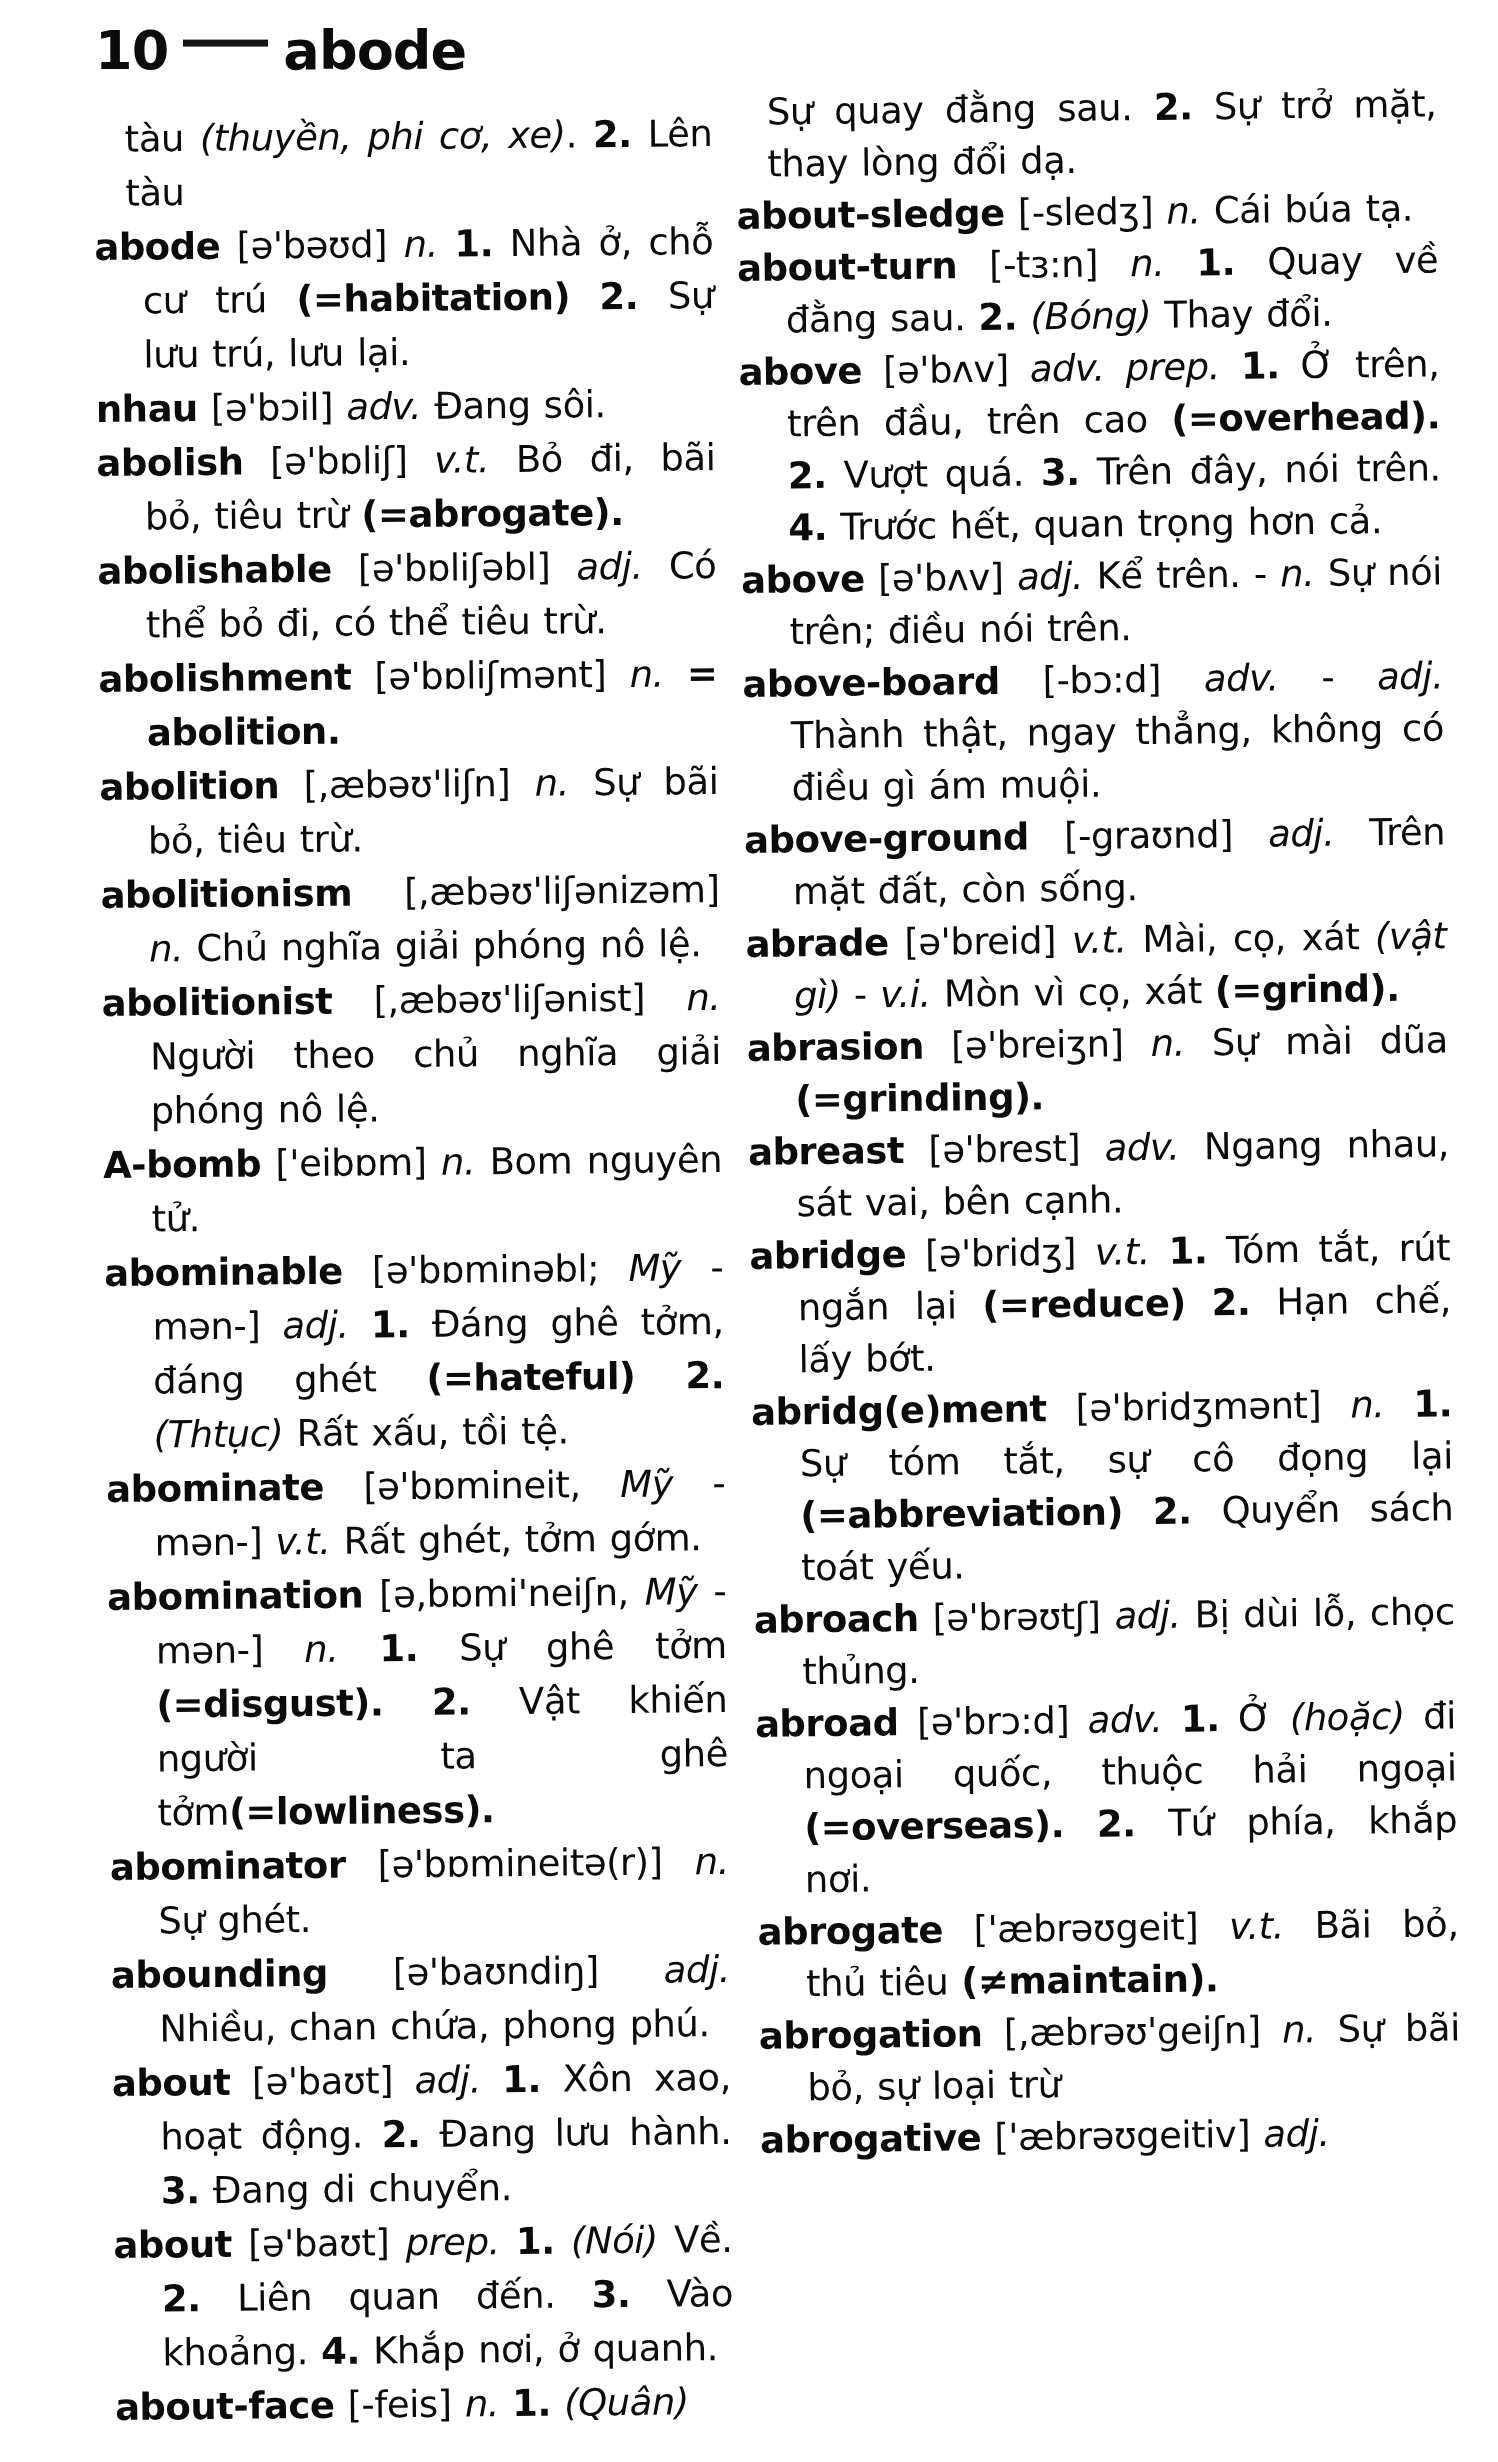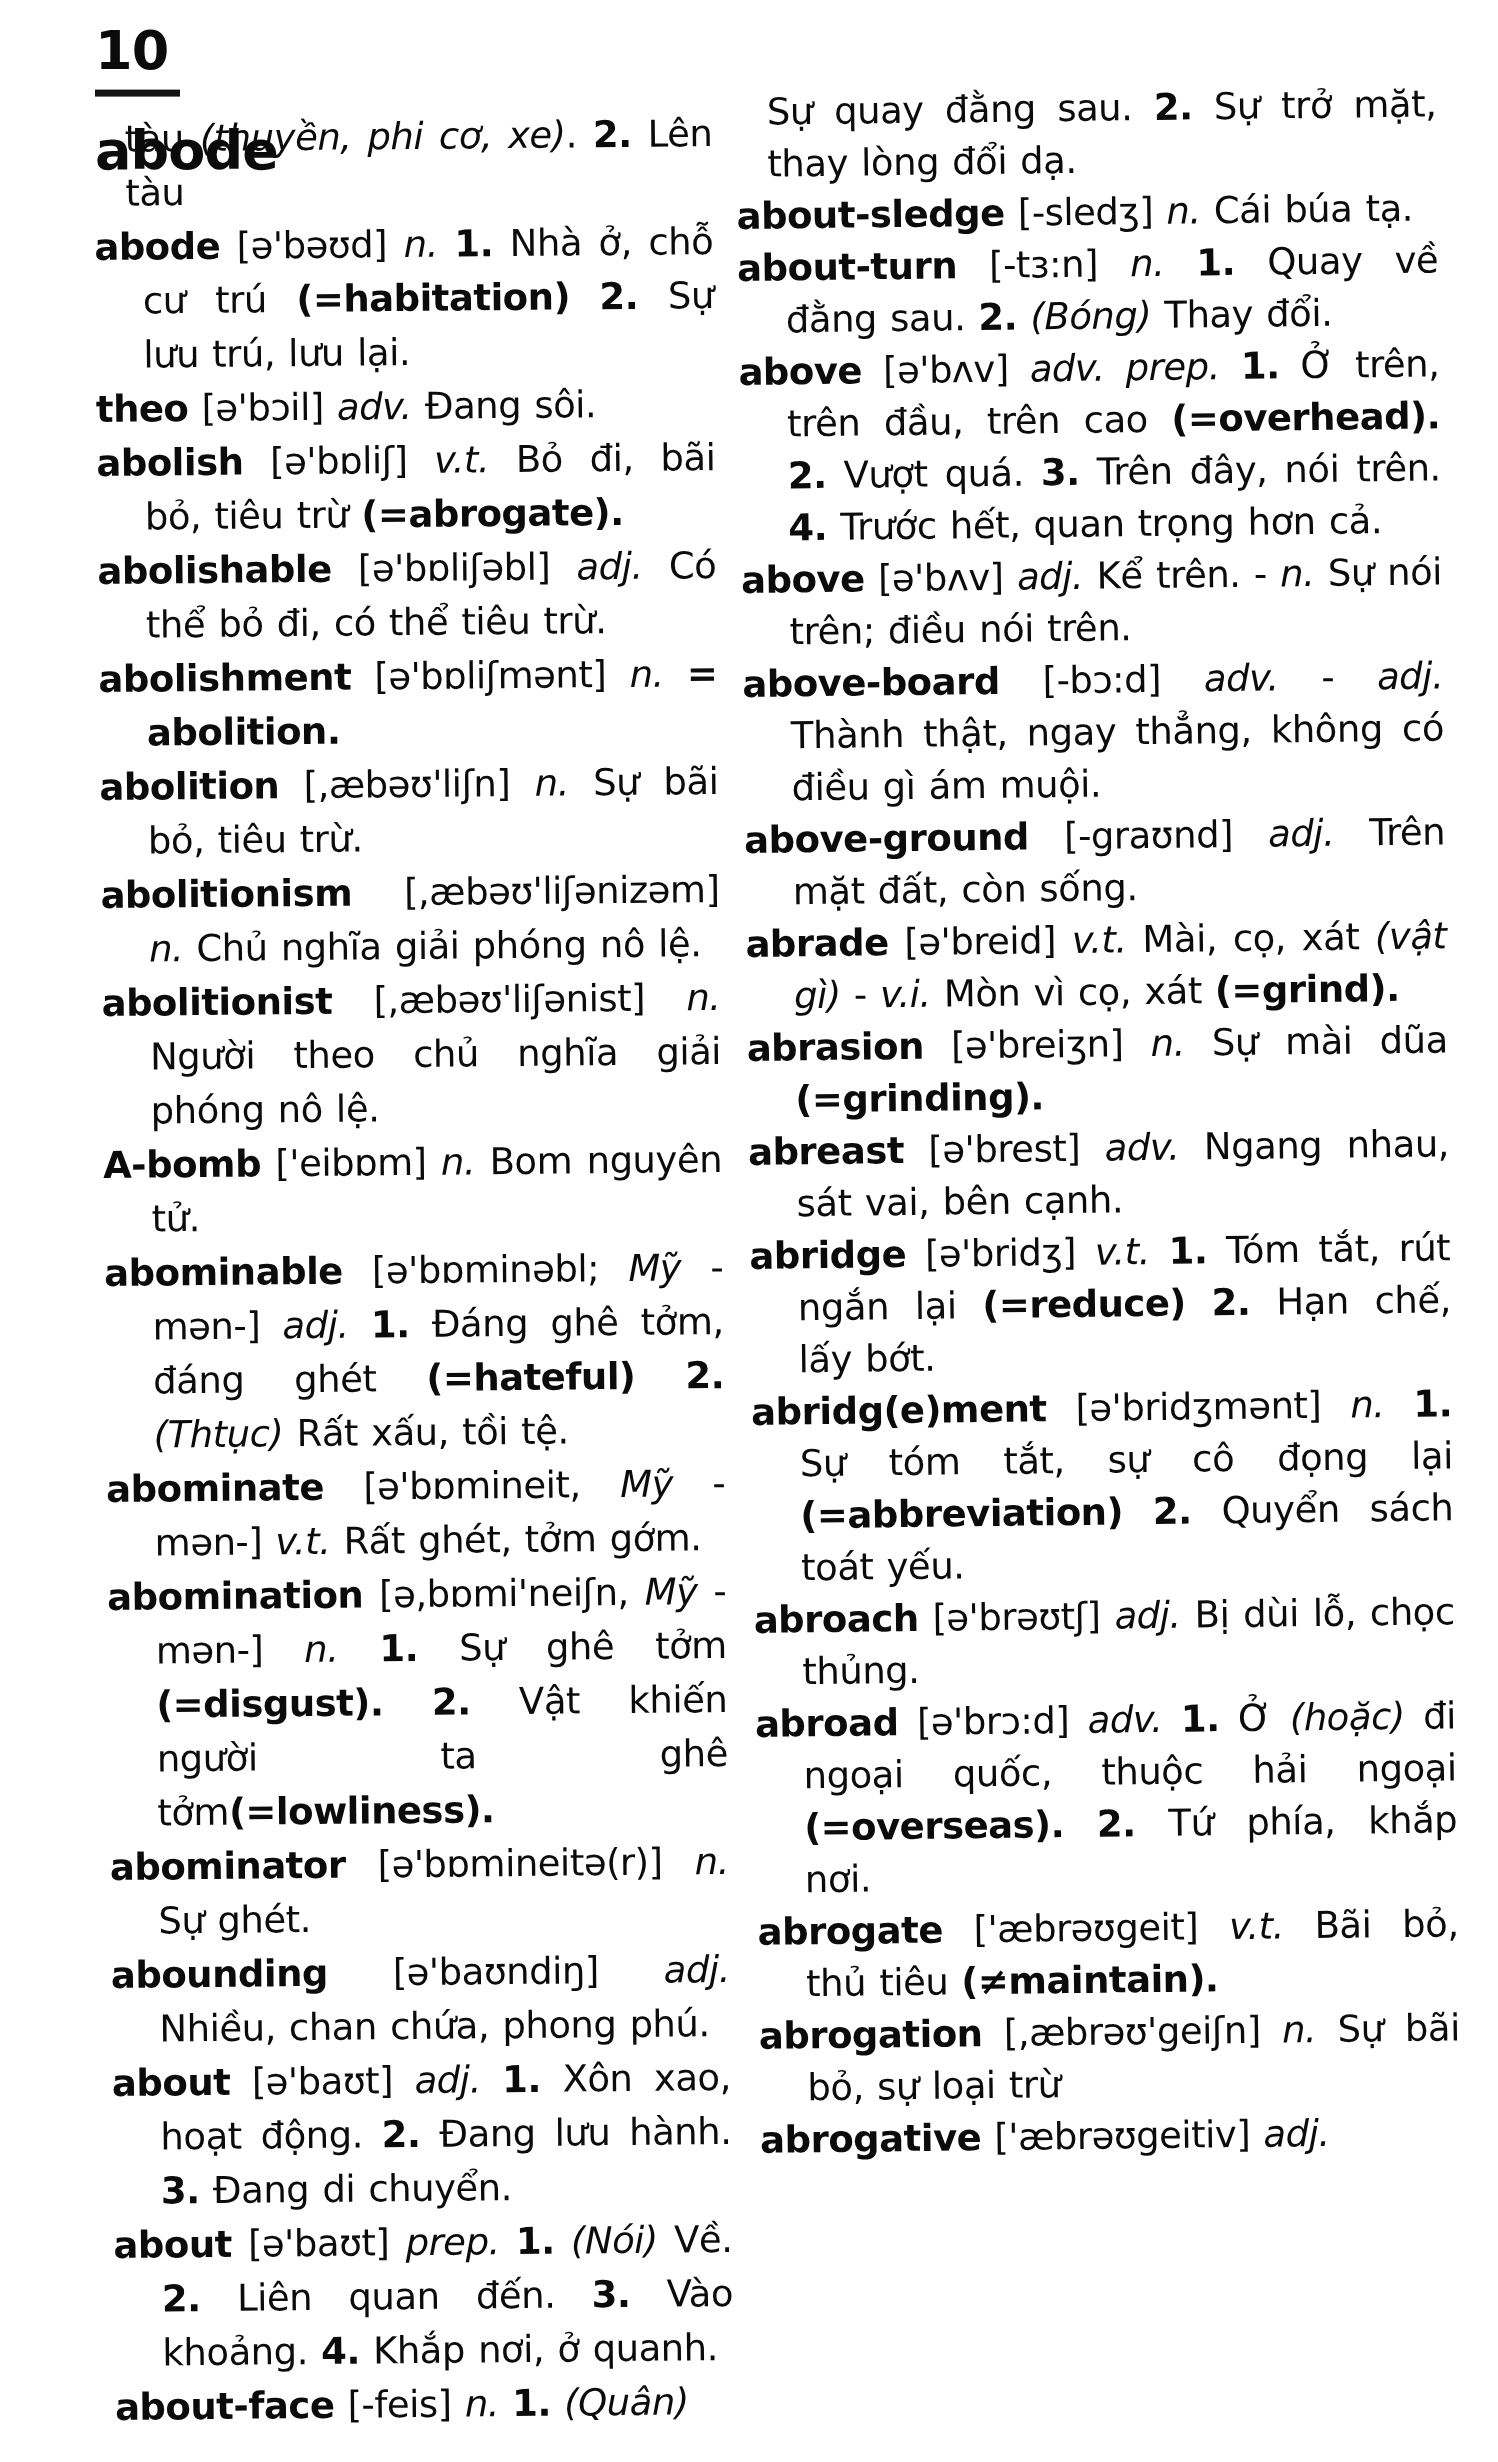--- a/index.html
+++ b/index.html
@@ -4,23 +4,22 @@
 <style>
   html,body { margin:0; padding:0; background:#d9d9d9; }
   .page {
     position:relative; width:1498px; height:2462px;
     background:#ffffff; overflow:hidden;
     font-family:"DejaVu Sans", sans-serif; color:#0b0b0b;
   }
   .header {
     position:absolute; left:95px; top:18.5px;
     font-size:54px; font-weight:bold;
-    display:flex; align-items:flex-start; gap:15px;
+    display:flex; align-items:center; gap:15px;
     letter-spacing:-0.9px;
-    flex-direction:column;
   }
   .rule {
     display:inline-block; width:85px; height:0;
     border-bottom:7.4px solid #141414; transform:translateY(-7.4px);
   }
   .col {
     position:absolute; text-align:justify;
     letter-spacing:-0.5px; word-spacing:1.9px;
   }
   .col-left  { left:93px; top:113px; width:619px; font-size:37px; line-height:54px;
@@ -39,21 +38,21 @@
 
 <div class="page">
   <div class="header">
     <span>10</span>
     <span class="rule"></span>
     <span>abode</span>
   </div>
   <div class="col col-left">
       <p class="entry cont"><span class="s-n">tàu </span><span class="s-i">(thuyền, phi cơ, xe)</span><span class="s-n">. </span><span class="s-b">2.</span><span class="s-n"> Lên tàu</span></p>
       <p class="entry"><span class="s-hw">abode</span><span class="s-n"> [ə'bəʊd] </span><span class="s-i">n.</span><span class="s-n"> </span><span class="s-b">1.</span><span class="s-n"> Nhà ở, chỗ cư trú </span><span class="s-b">(=habitation)</span><span class="s-n"> </span><span class="s-b">2.</span><span class="s-n"> Sự lưu trú, lưu lại.</span></p>
-      <p class="entry"><span class="s-hw">theo</span><span class="s-n"> [ə'bɔil] </span><span class="s-i">adv.</span><span class="s-n"> Đang sôi.</span></p>
+      <p class="entry"><span class="s-hw">nhau</span><span class="s-n"> [ə'bɔil] </span><span class="s-i">adv.</span><span class="s-n"> Đang sôi.</span></p>
       <p class="entry"><span class="s-hw">abolish</span><span class="s-n"> [ə'bɒliʃ] </span><span class="s-i">v.t.</span><span class="s-n"> Bỏ đi, bãi bỏ, tiêu trừ </span><span class="s-b">(=abrogate).</span></p>
       <p class="entry"><span class="s-hw">abolishable</span><span class="s-n"> [ə'bɒliʃəbl] </span><span class="s-i">adj.</span><span class="s-n"> Có thể bỏ đi, có thể tiêu trừ.</span></p>
       <p class="entry"><span class="s-hw">abolishment</span><span class="s-n"> [ə'bɒliʃmənt] </span><span class="s-i">n.</span><span class="s-n"> </span><span class="s-b">= abolition.</span></p>
       <p class="entry"><span class="s-hw">abolition</span><span class="s-n"> [,æbəʊ'liʃn] </span><span class="s-i">n.</span><span class="s-n"> Sự bãi bỏ, tiêu trừ.</span></p>
       <p class="entry"><span class="s-hw">abolitionism</span><span class="s-n"> [,æbəʊ'liʃənizəm] </span><span class="s-i">n.</span><span class="s-n"> Chủ nghĩa giải phóng nô lệ.</span></p>
       <p class="entry"><span class="s-hw">abolitionist</span><span class="s-n"> [,æbəʊ'liʃənist] </span><span class="s-i">n.</span><span class="s-n"> Người theo chủ nghĩa giải phóng nô lệ.</span></p>
       <p class="entry"><span class="s-hw">A-bomb</span><span class="s-n"> ['eibɒm] </span><span class="s-i">n.</span><span class="s-n"> Bom nguyên tử.</span></p>
       <p class="entry"><span class="s-hw">abominable</span><span class="s-n"> [ə'bɒminəbl; </span><span class="s-i">Mỹ</span><span class="s-n"> -mən-] </span><span class="s-i">adj.</span><span class="s-n"> </span><span class="s-b">1.</span><span class="s-n"> Đáng ghê tởm, đáng ghét </span><span class="s-b">(=hateful)</span><span class="s-n"> </span><span class="s-b">2.</span><span class="s-n"> </span><span class="s-i">(Thtục)</span><span class="s-n"> Rất xấu, tồi tệ.</span></p>
       <p class="entry"><span class="s-hw">abominate</span><span class="s-n"> [ə'bɒmineit, </span><span class="s-i">Mỹ</span><span class="s-n"> - mən-] </span><span class="s-i">v.t.</span><span class="s-n"> Rất ghét, tởm gớm.</span></p>
       <p class="entry"><span class="s-hw">abomination</span><span class="s-n"> [ə,bɒmi'neiʃn, </span><span class="s-i">Mỹ</span><span class="s-n"> -mən-] </span><span class="s-i">n.</span><span class="s-n"> </span><span class="s-b">1.</span><span class="s-n"> Sự ghê tởm </span><span class="s-b">(=disgust).</span><span class="s-n"> </span><span class="s-b">2.</span><span class="s-n"> Vật khiến người ta ghê tởm</span><span class="s-b">(=lowliness).</span></p>

